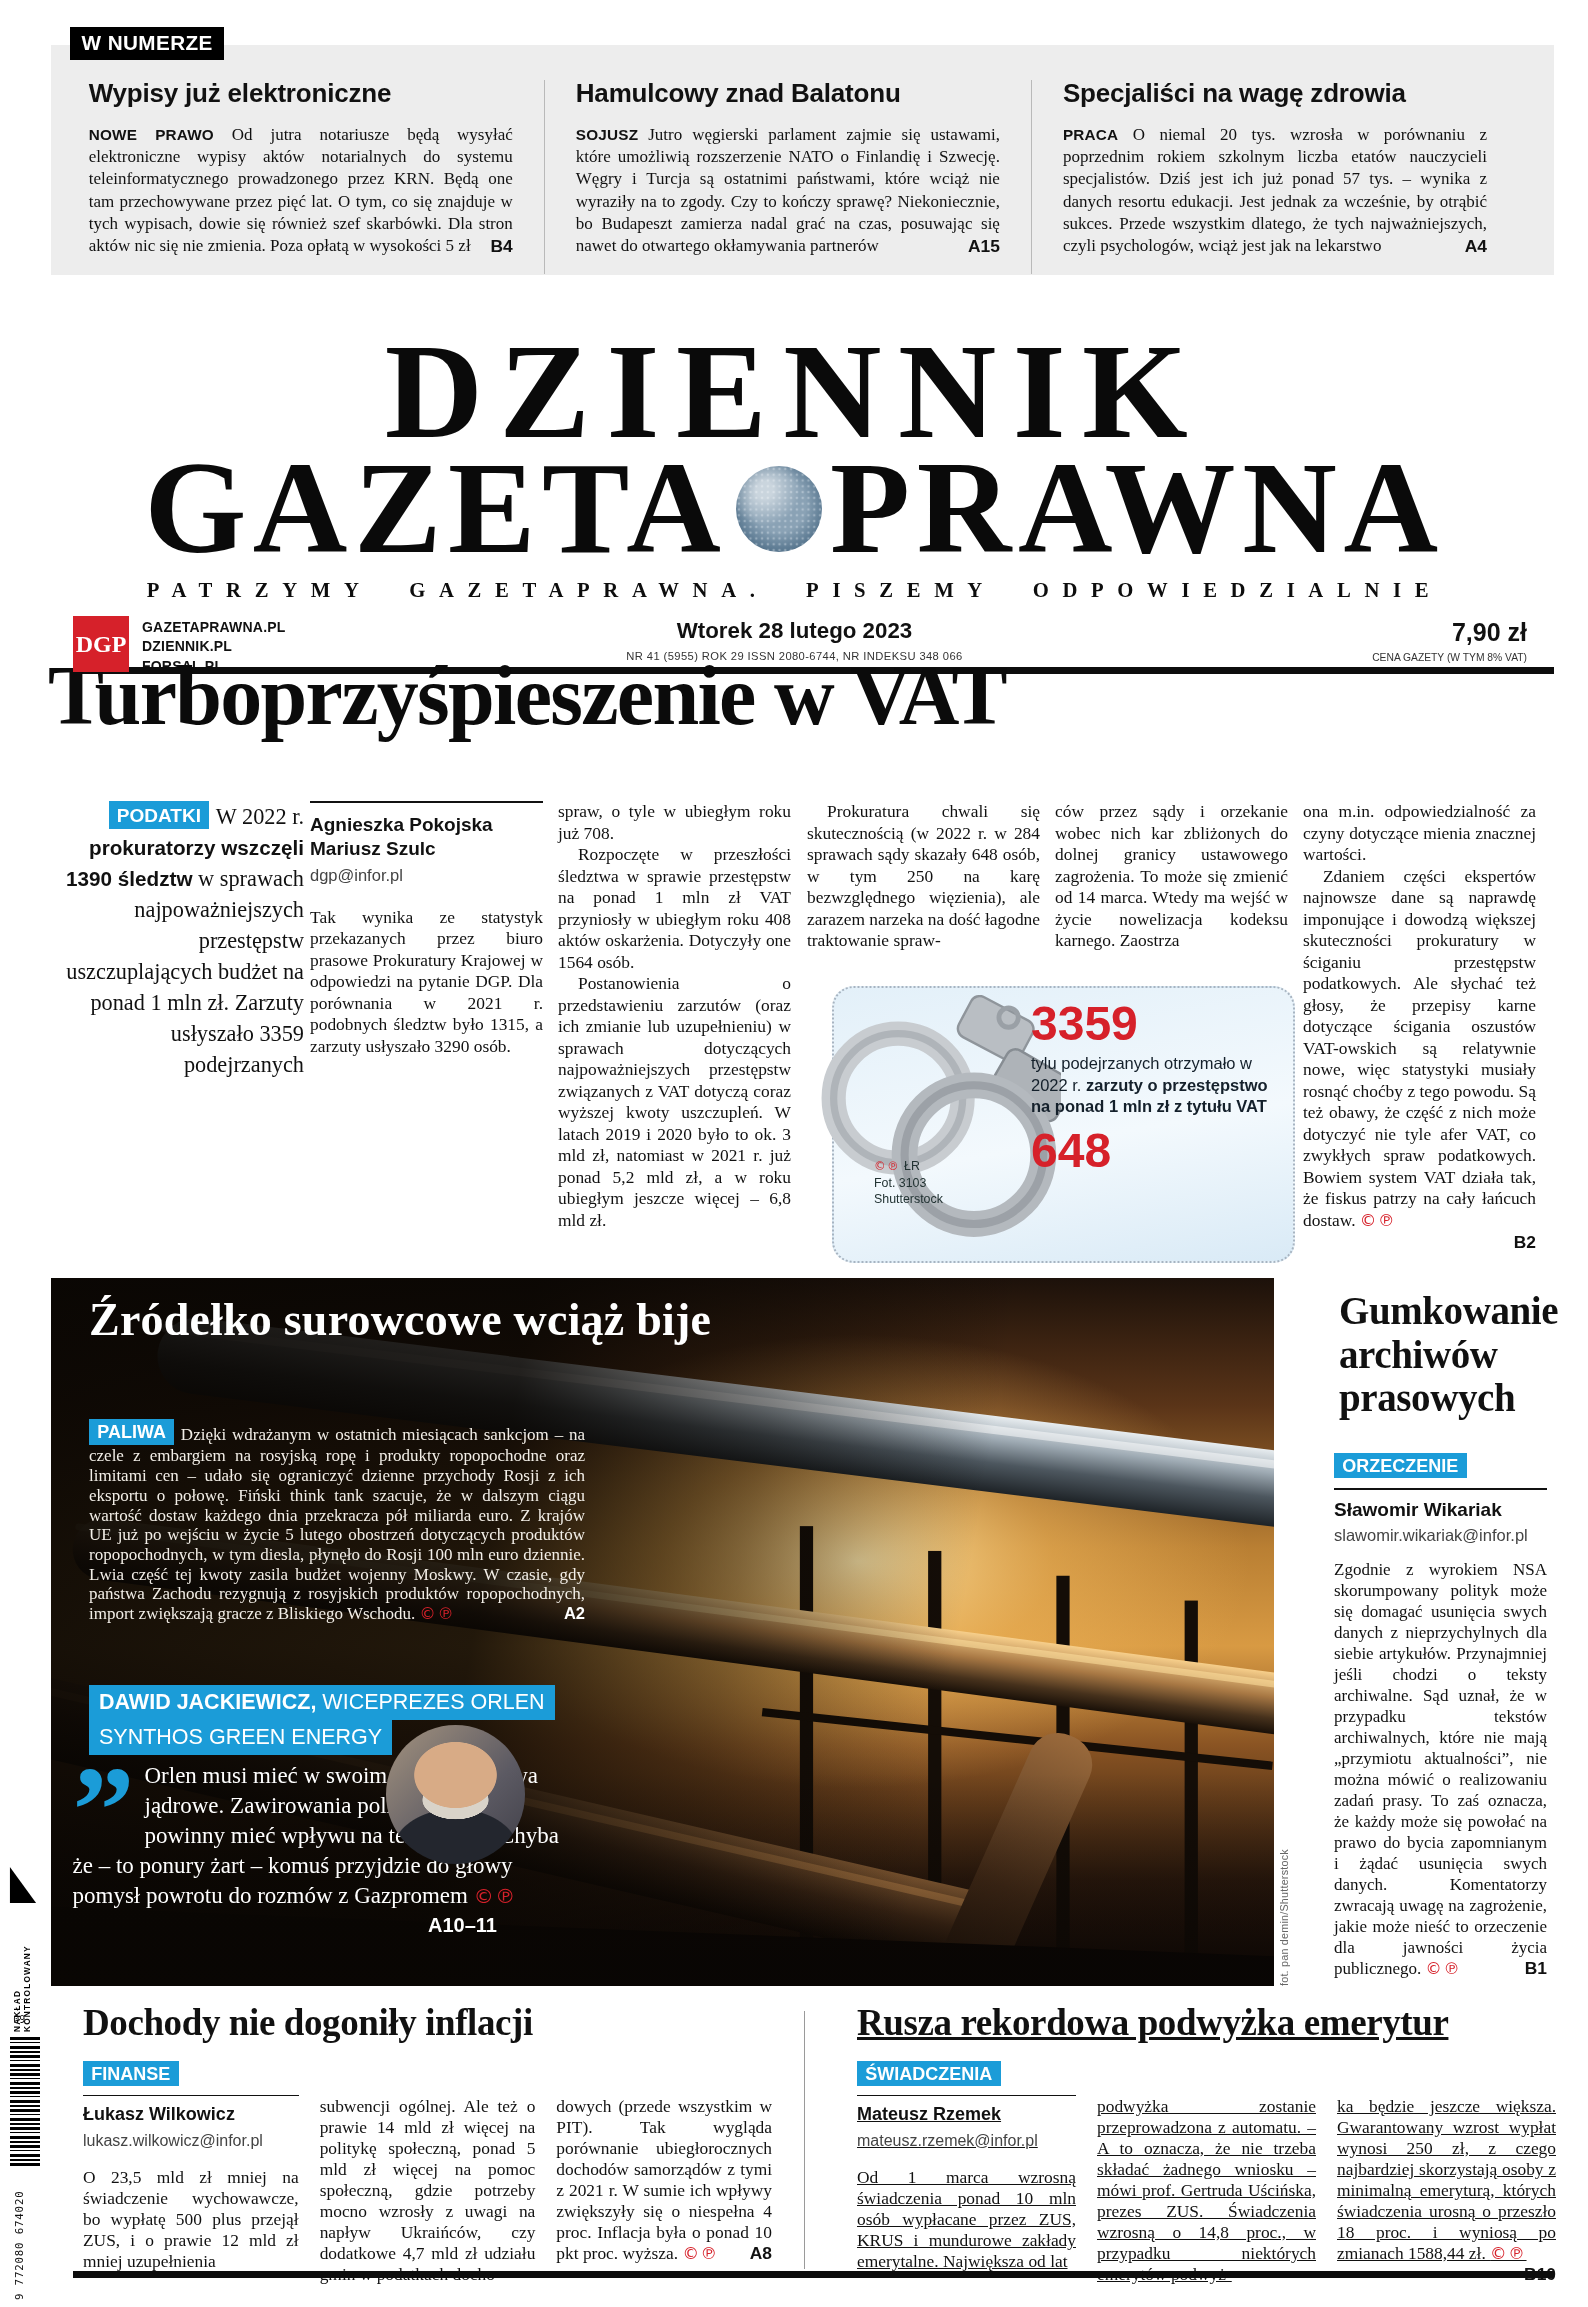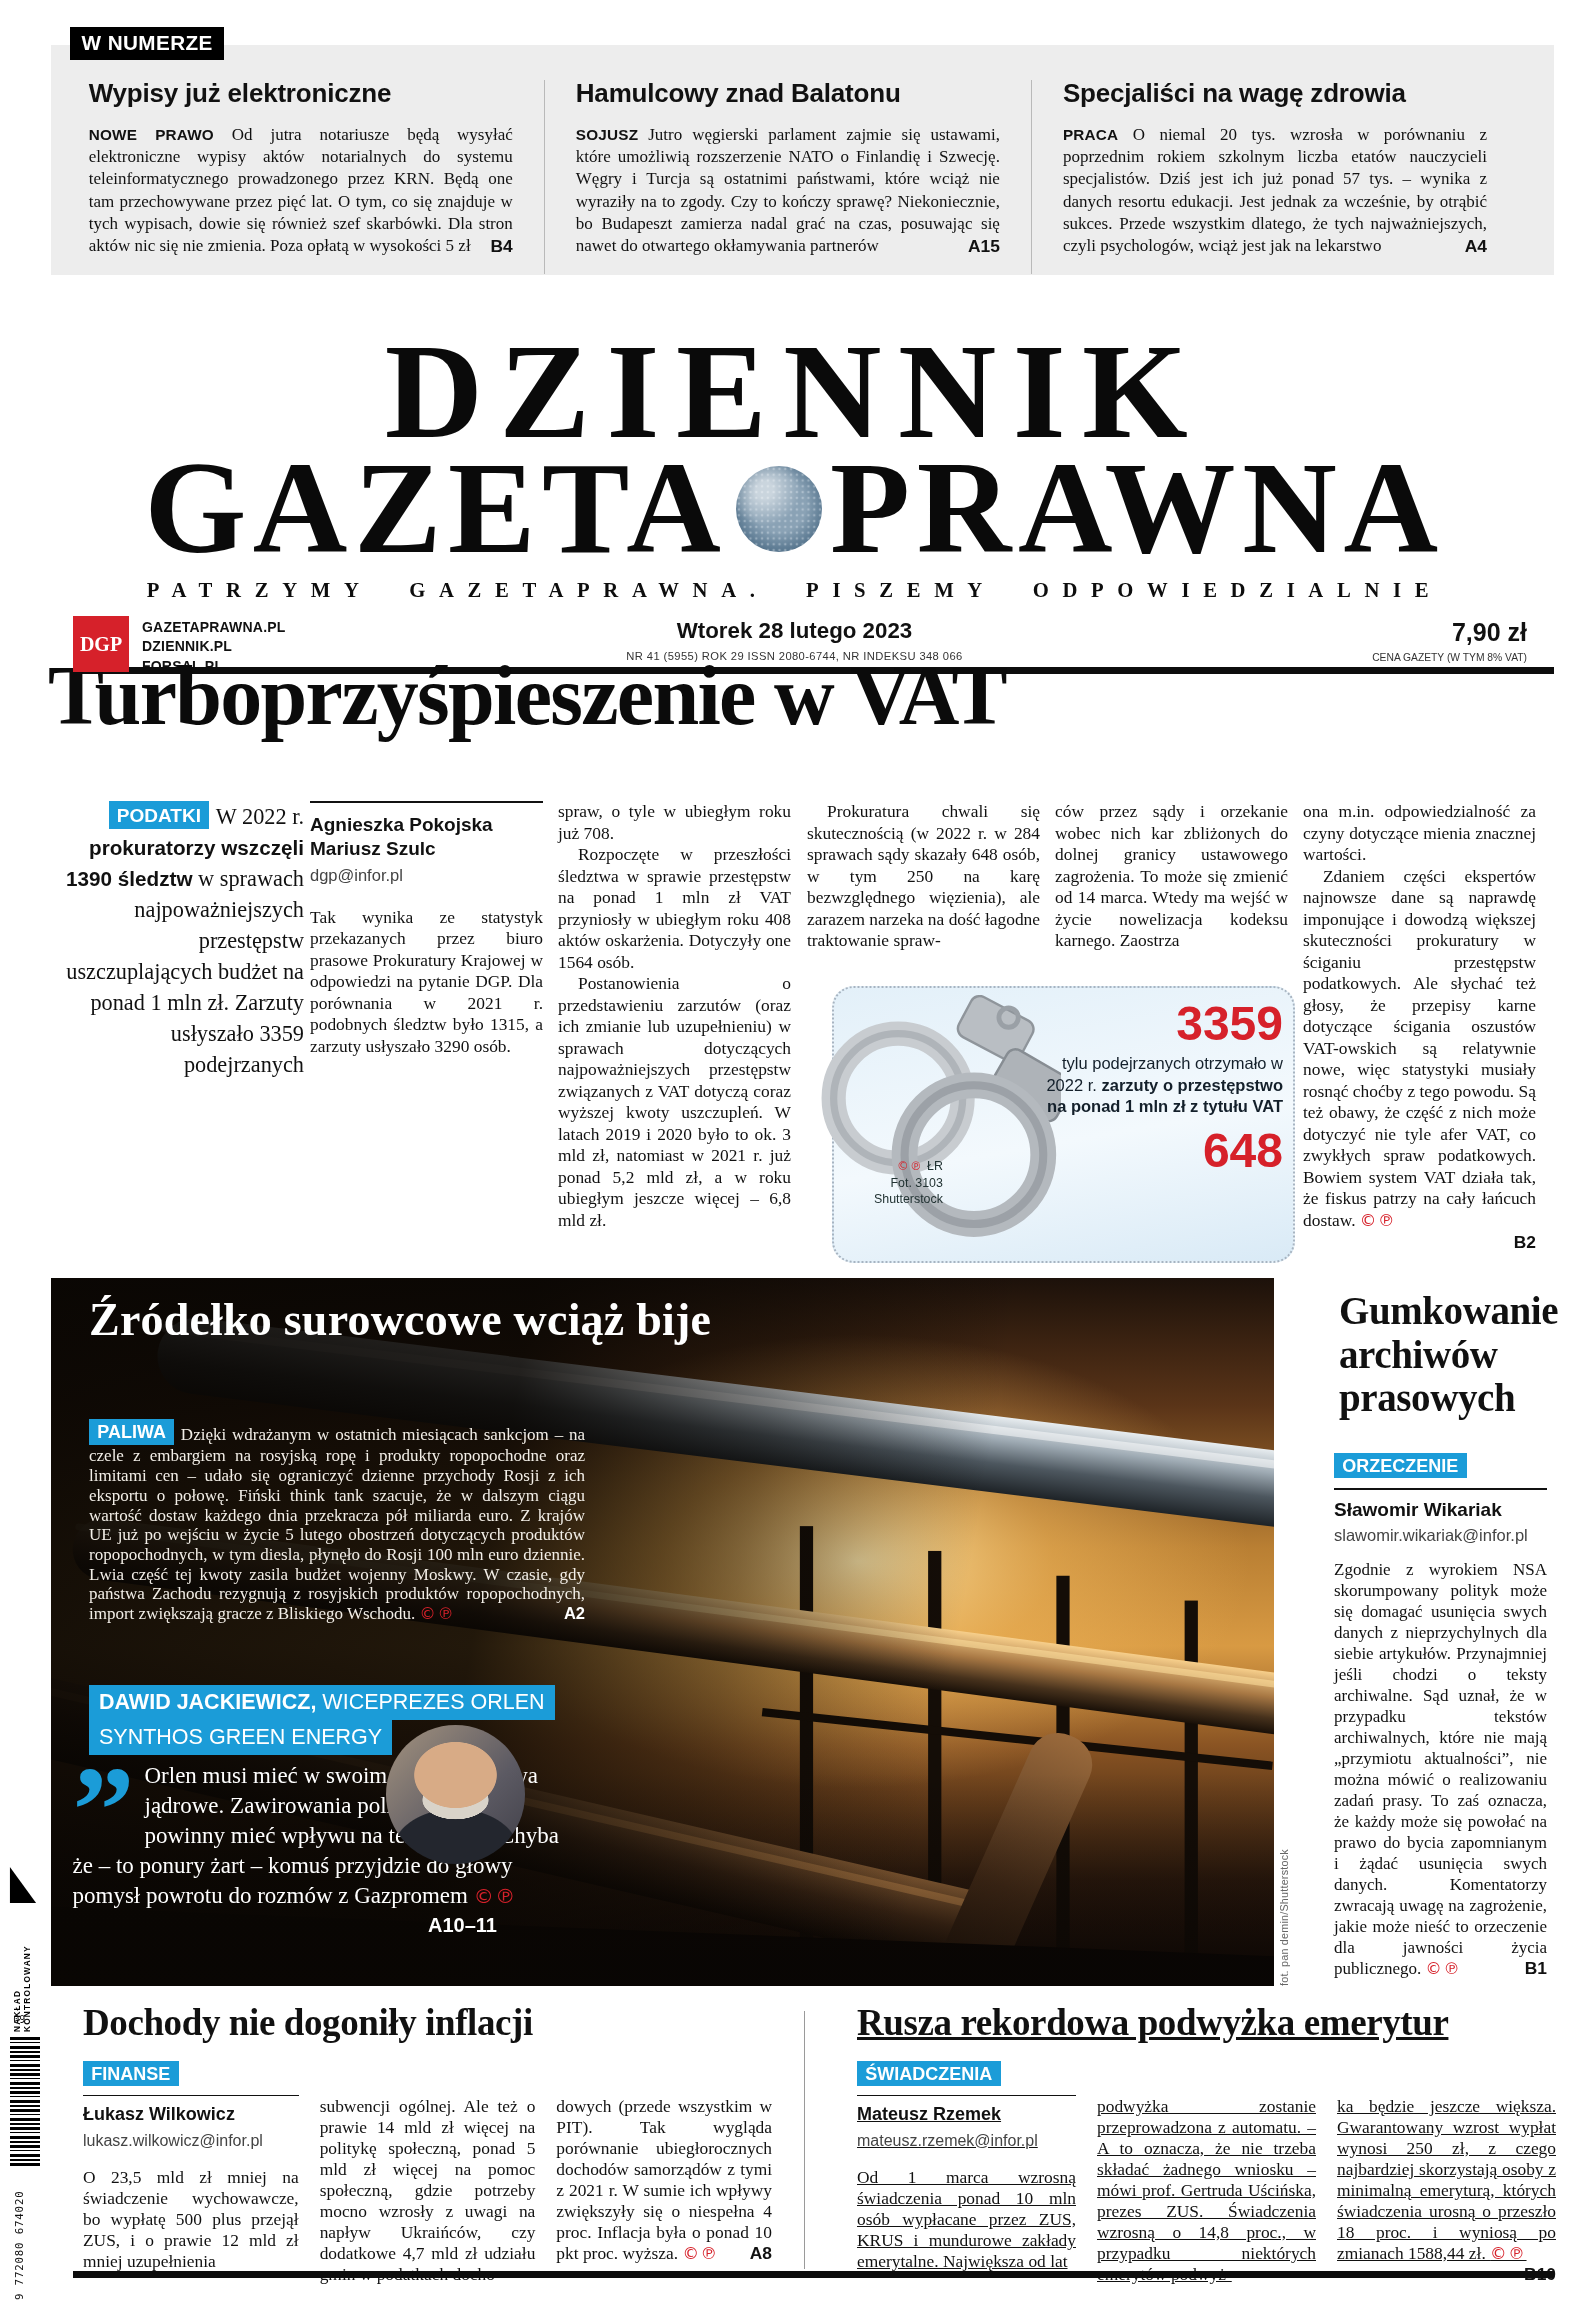--- a/index.html
+++ b/index.html
@@ -27,21 +27,21 @@
   .globe{display:inline-block;width:86px;height:86px;border-radius:50%;margin:0 8.3px;vertical-align:baseline;
     background:
       radial-gradient(circle at 33% 28%, rgba(255,255,255,.55) 0 10%, rgba(255,255,255,0) 42%),
       radial-gradient(rgba(235,242,248,.35) 1.2px, rgba(0,0,0,0) 1.6px),
       radial-gradient(circle at 50% 45%, #8aa2b5 0 42%, #5c7a92 70%, #3c566b 100%);
     background-size:auto,5.8px 5.8px,auto;}
   .tagline{left:0;top:579px;width:100%;text-align:center;font-weight:bold;font-size:20.7px;letter-spacing:.66em;word-spacing:.9em;color:#0d0d0d;}
 
   
   .logo-dgp{left:73px;top:616px;width:56px;height:56px;background:#d6212a;color:#fff;z-index:2;
-            display:flex;align-items:center;justify-content:center;font-weight:bold;font-size:20px;}
+            display:flex;align-items:center;justify-content:center;font-weight:bold;font-size:24px;}
   .sites{left:142px;top:618px;font-family:"Liberation Sans",sans-serif;font-weight:bold;font-size:14px;line-height:1.38;letter-spacing:0.2px;}
   .datebox{left:50%;top:618px;transform:translateX(-50%);text-align:center;}
   .date{font-family:"Liberation Sans",sans-serif;font-weight:bold;font-size:22.3px;}
   .issue{font-family:"Liberation Sans",sans-serif;font-size:11.2px;letter-spacing:0.4px;color:#333;margin-top:5.8px;}
   .pricebox{right:62px;top:618px;text-align:right;}
   .price{font-family:"Liberation Sans",sans-serif;font-weight:bold;font-size:25px;}
   .pricenote{font-family:"Liberation Sans",sans-serif;font-size:10.3px;color:#333;margin-top:5px;}
   .thickrule{left:73px;top:667px;width:1481px;height:7.4px;background:#0d0d0d;}
   .bottomrule{left:73px;top:2271px;width:1481px;height:6.6px;background:#0d0d0d;}
 
@@ -58,21 +58,21 @@
   .sfb{font-family:"Liberation Sans",sans-serif;font-weight:bold;font-size:20.7px;}
   .authrule{height:1.7px;background:#111;margin-bottom:10px;}
   .aname{font-family:"Liberation Sans",sans-serif;font-weight:bold;font-size:19px;line-height:1.3;text-align:left;}
   .amail{font-family:"Liberation Sans",sans-serif;font-size:16.5px;color:#444;margin-top:3.3px;text-align:left;}
   .c2 .tstart{margin-top:20px;}
   .endmark{color:#d6212a;font-family:"DejaVu Sans",sans-serif;font-size:.95em;letter-spacing:1.7px;}
   .b2ref{position:absolute;right:0;bottom:5px;}
 
   
   .info-box{left:832px;top:986px;width:459px;height:273px;border-radius:21.5px;border:2.5px dotted #a7b4c1;
-            background:linear-gradient(170deg,#e3f0f9 0%,#f3f9fd 55%,#d9eaf6 100%);text-align:right;}
+            background:linear-gradient(170deg,#e3f0f9 0%,#f3f9fd 55%,#d9eaf6 100%);}
   .cuffs{position:absolute;left:-31px;top:6.6px;width:258px;height:258px;}
   .stat{position:absolute;left:197px;width:252px;}
   .stat .num{color:#d6212a;font-family:"Liberation Sans",sans-serif;font-weight:bold;font-size:48px;line-height:1;}
   .stat .cap{font-family:"Liberation Sans",sans-serif;font-size:16.5px;line-height:1.3;margin-top:5.8px;color:#14202b;}
   .s1{top:11.6px;} .s2{top:139px;}
   .credit{position:absolute;left:40px;top:170px;font-family:"Liberation Sans",sans-serif;font-size:12.4px;line-height:1.35;color:#233;}
   .credit .endmark{font-size:11.6px;}
 
   
   .photo{left:51px;top:1278px;width:1223px;height:708px;background:#171009;overflow:hidden;}

